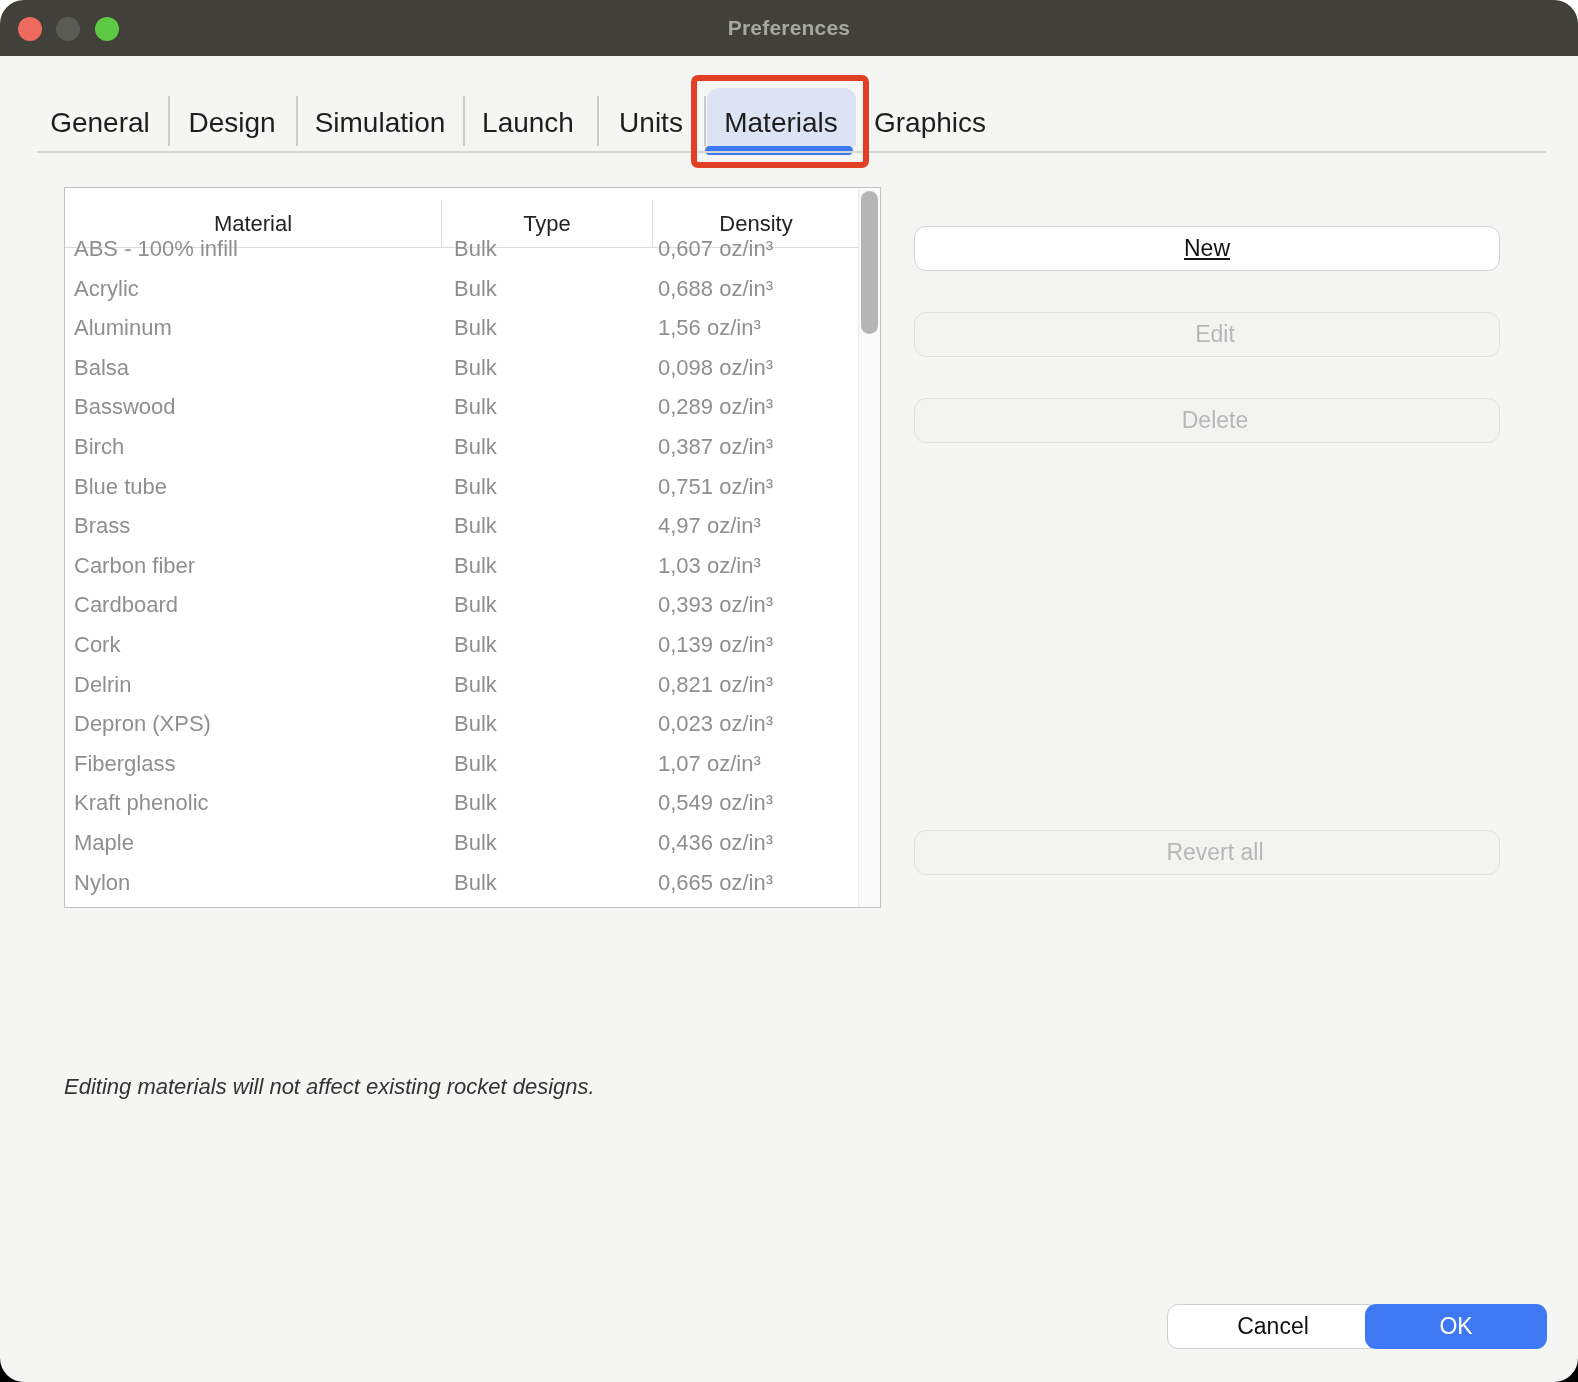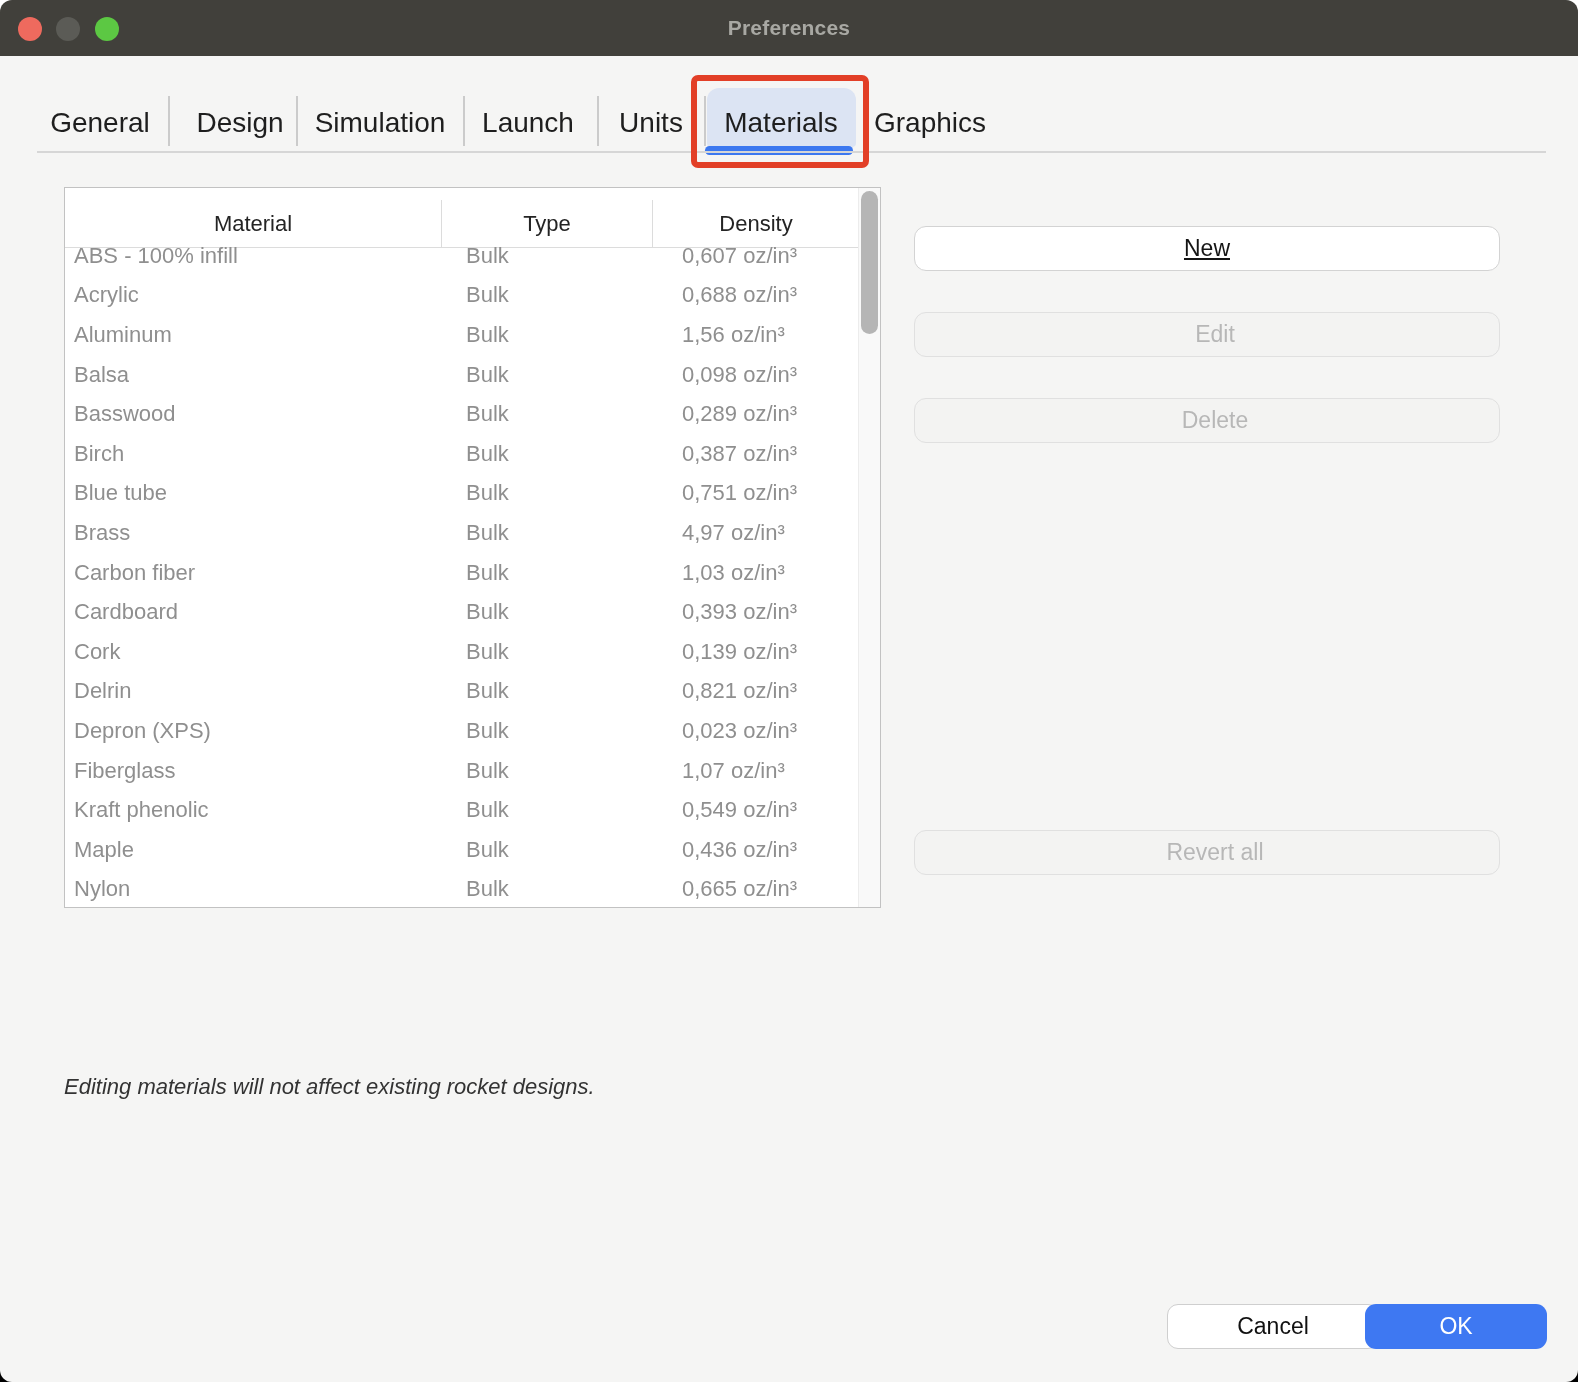--- a/index.html
+++ b/index.html
@@ -4,21 +4,21 @@
 <style>
   html,body{margin:0;padding:0;}
   body{
     width:1578px;height:1382px;
     background:linear-gradient(#ffffff 0%,#ffffff 50%,#000000 50%,#000000 100%);
     font-family:"Liberation Sans","DejaVu Sans",sans-serif;
     -webkit-font-smoothing:antialiased;
   }
   .window{
     position:relative;width:1578px;height:1382px;
-    background:#f5f5f4;border-radius:12px;overflow:hidden;
+    background:#f5f5f4;border-radius:24px;overflow:hidden;
   }
   
   .titlebar{
     position:absolute;left:0;top:0;width:100%;height:56px;
     background:#41403b;
   }
   .title{
     position:absolute;left:0;right:0;top:0;height:56px;
     display:flex;align-items:center;justify-content:center;
     color:#a8a8a3;font-size:21px;font-weight:bold;letter-spacing:.2px;
@@ -56,21 +56,21 @@
     border-bottom:1.5px solid #dcdcdc;box-sizing:border-box;
   }
   .th{
     display:flex;align-items:center;justify-content:center;
     font-size:22px;color:#242424;box-sizing:border-box;
   }
   .th1{width:377px;border-right:1.5px solid #dcdcdc;}
   .th2{width:211px;border-right:1.5px solid #dcdcdc;}
   .th3{flex:1;padding-right:21px;}
   .tbody{position:absolute;left:0;top:48px;right:0;bottom:0;}
-  .trow{display:flex;height:39.6px;align-items:center;font-size:22px;color:#8f8f8f;gap:12px;}
+  .trow{display:flex;height:39.6px;align-items:flex-start;font-size:22px;color:#8f8f8f;}
   .td1{width:377px;padding-left:9px;box-sizing:border-box;}
   .td2{width:211px;padding-left:12px;box-sizing:border-box;}
   .td3{flex:1;padding-left:5px;box-sizing:border-box;}
   .scroll-track{
     position:absolute;top:0;right:0;bottom:0;width:21px;
     background:#f9f9f9;border-left:1px solid #ececec;
   }
   .scroll-thumb{
     position:absolute;top:3px;right:2px;width:17px;height:143px;
     background:#b5b5b5;border-radius:9px;
@@ -109,21 +109,21 @@
     <div class="title">Preferences</div>
     <div class="traffic t-close"></div>
     <div class="traffic t-min"></div>
     <div class="traffic t-zoom"></div>
   </div>
 
   <div class="seltab-bg"></div>
   <div class="seltab-underline"></div>
 
   <div class="tab" style="left:100px">General</div>
-  <div class="tab" style="left:240px">Design</div>
+  <div class="tab" style="left:232px">Design</div>
   <div class="tab" style="left:380px">Simulation</div>
   <div class="tab" style="left:528px">Launch</div>
   <div class="tab" style="left:651px">Units</div>
   <div class="tab" style="left:781px">Materials</div>
   <div class="tab" style="left:930px">Graphics</div>
 
   <div class="tabdiv" style="left:168px"></div>
   <div class="tabdiv" style="left:296px"></div>
   <div class="tabdiv" style="left:463px"></div>
   <div class="tabdiv" style="left:597px"></div>

